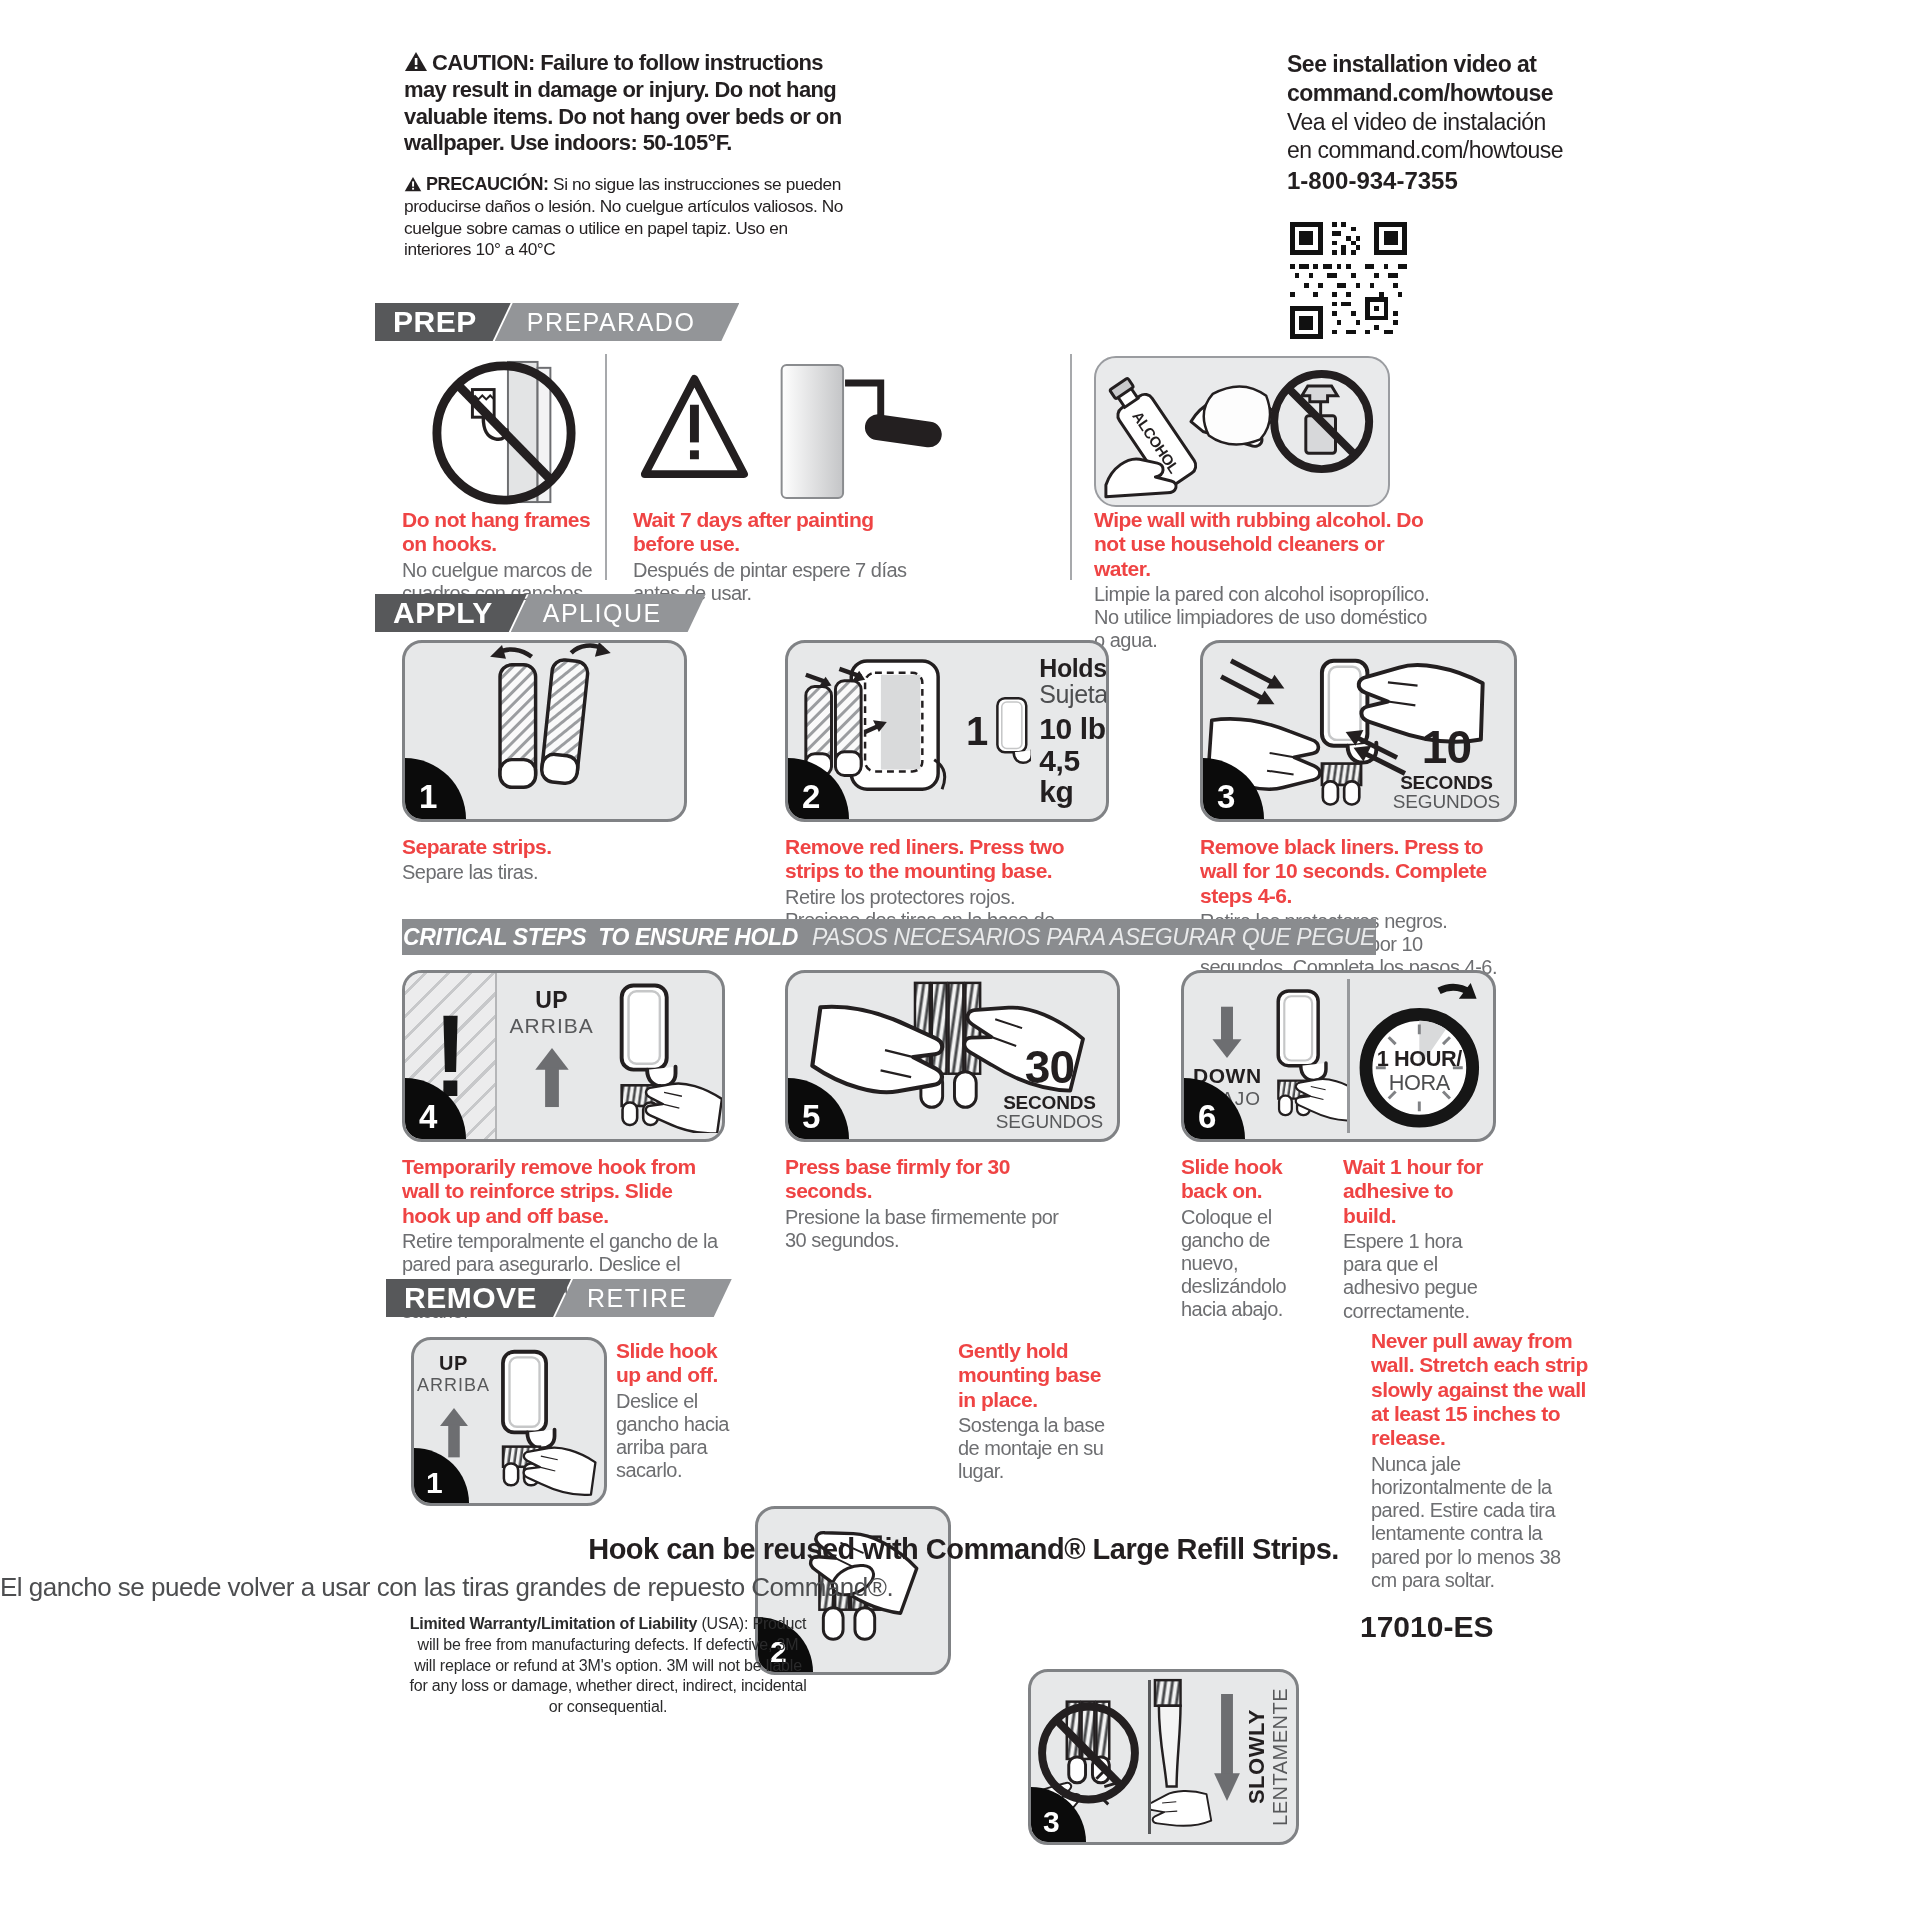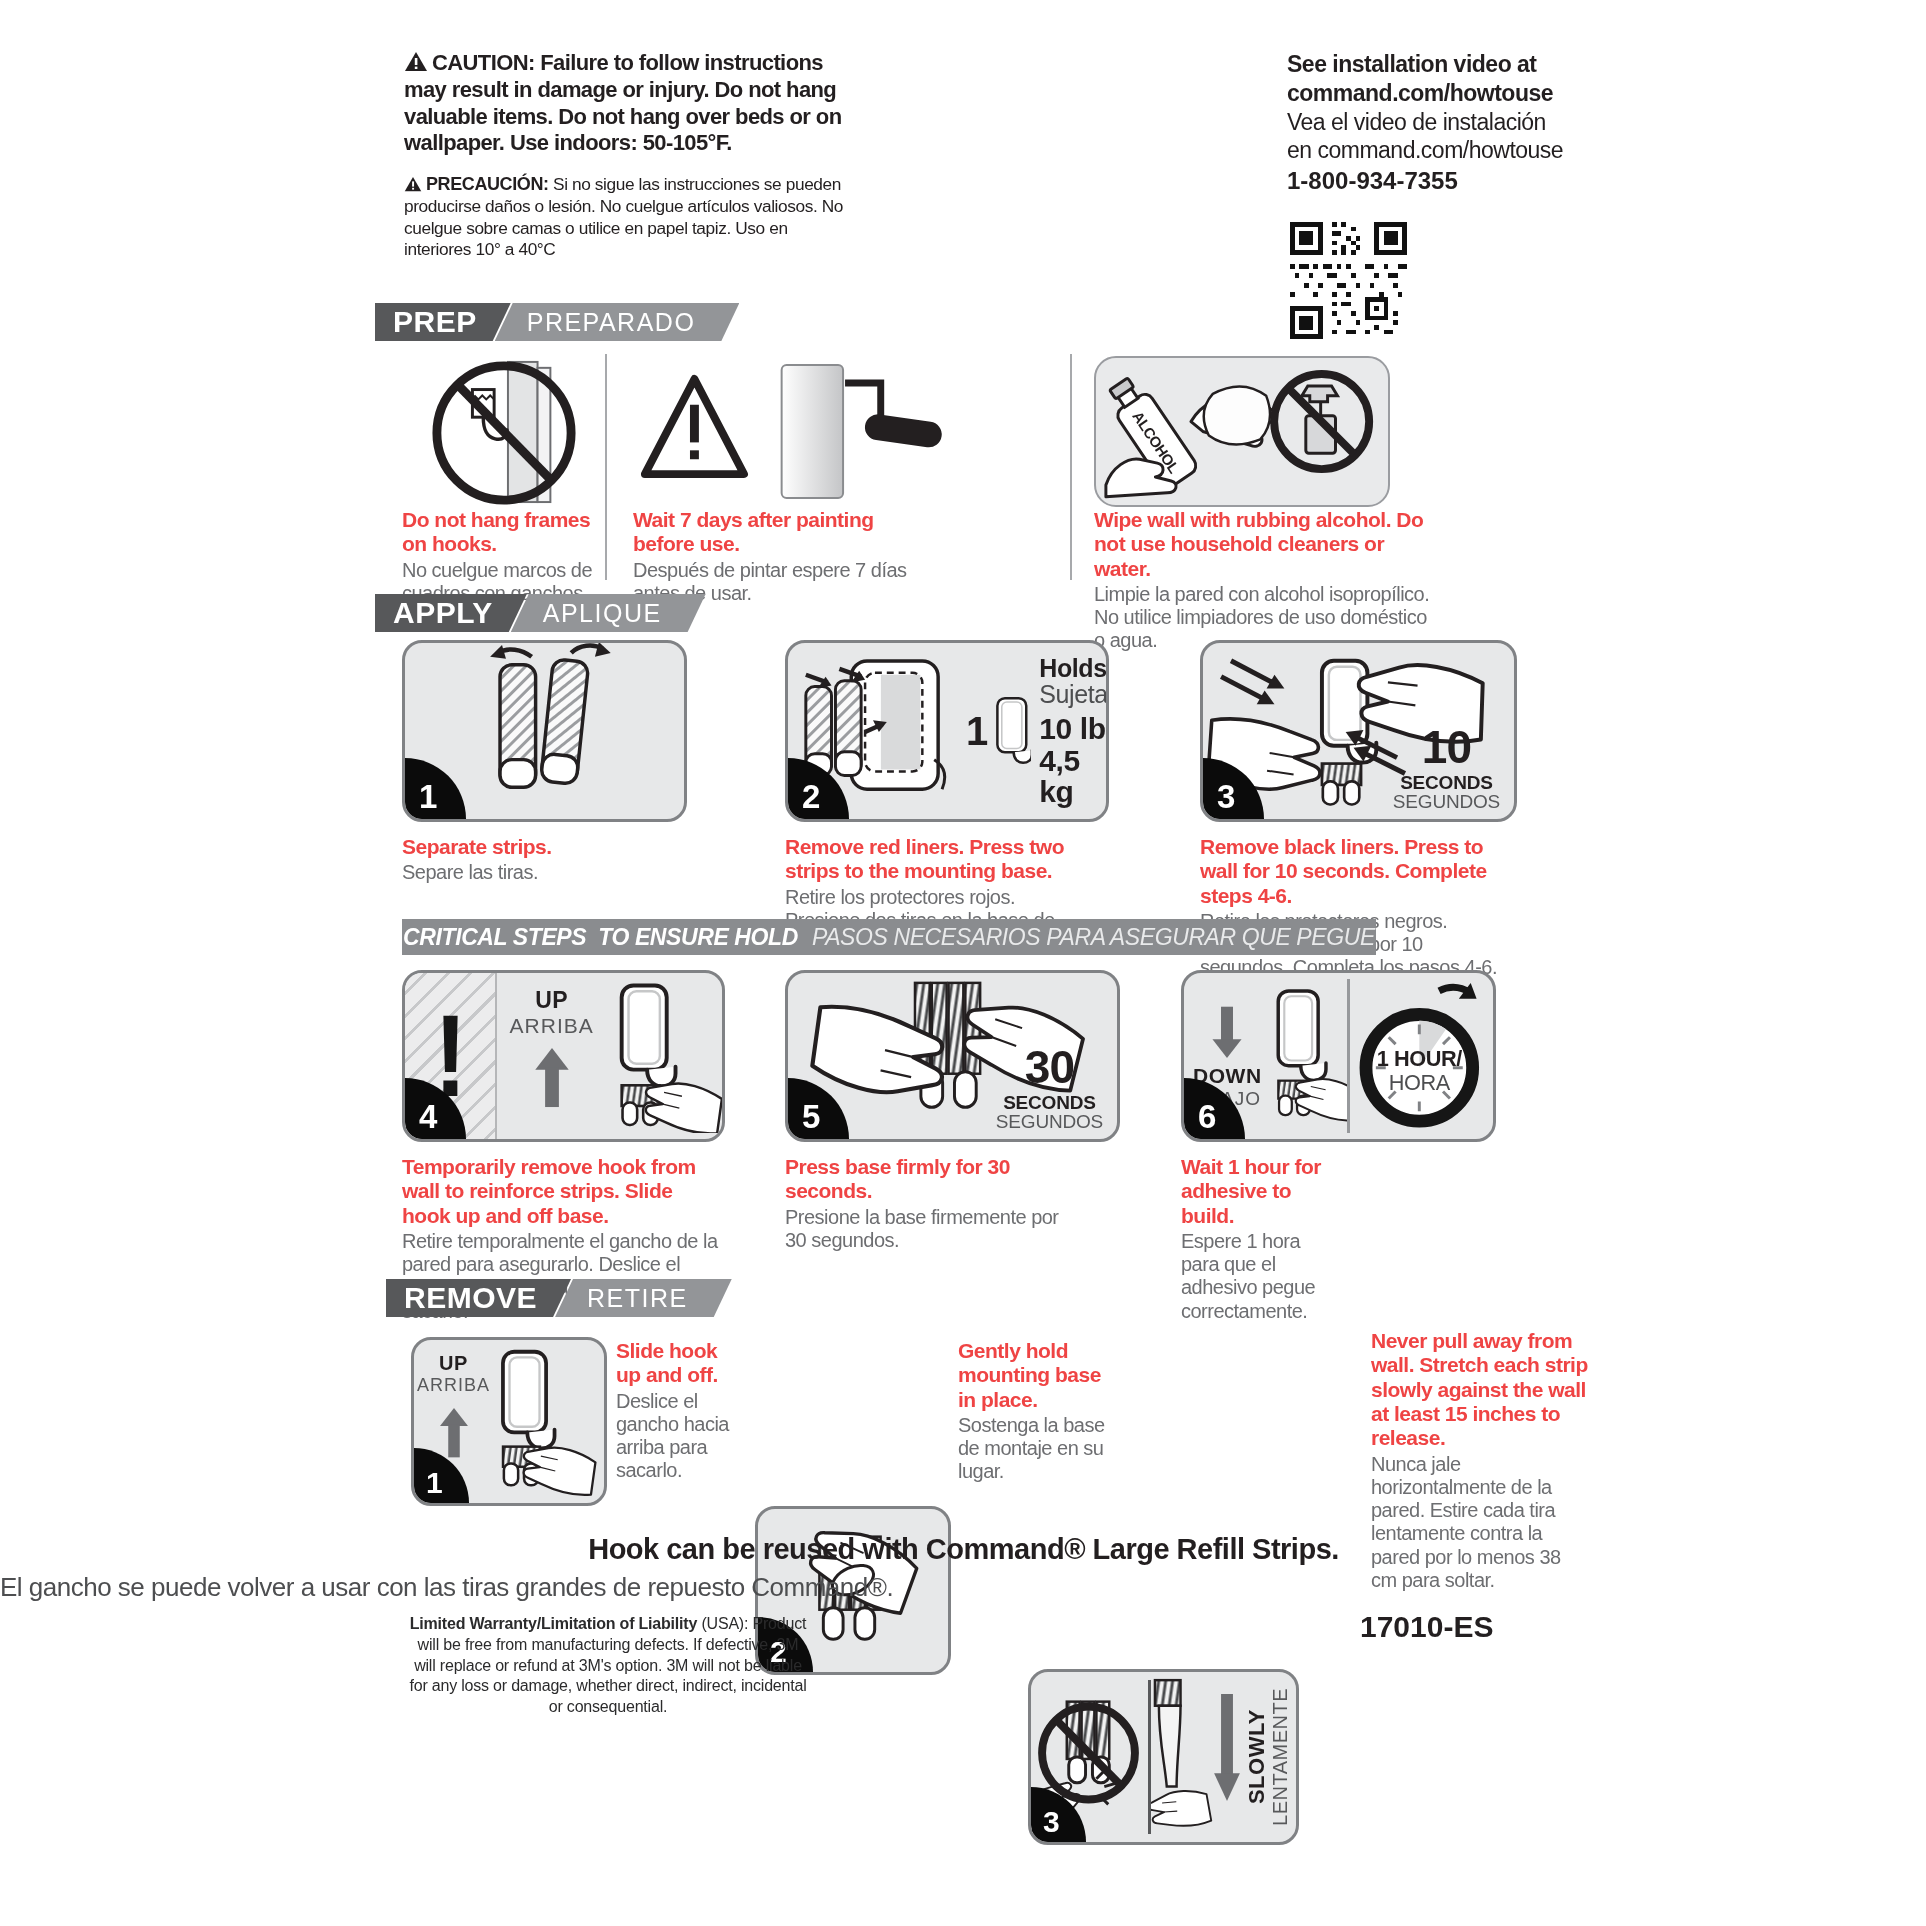--- a/index.html
+++ b/index.html
@@ -497,20 +497,24 @@
             <line x1="92" y1="68" x2="99" y2="61"></line>
         </g>
         <text x="68" y="90" text-anchor="middle" font-size="22" font-weight="bold" fill="#231F20">1 HOUR/</text>
         <text x="68" y="114" text-anchor="middle" font-size="22" fill="#4D4E50">HORA</text>
       </svg>
       <div class="badge">
           <span>6</span>
         </div>
     </div>
     <div style="display:flex;gap:20px;margin-top:13px;">
+      <div style="width:145px;">
+        <div class="cap-en">Slide hook back on.</div>
+        <div class="cap-es">Coloque el gancho de nuevo, deslizándolo hacia abajo.</div>
+      </div>
       <div style="width:156px;">
         <div class="cap-en">Wait 1 hour for adhesive to build.</div>
         <div class="cap-es">Espere 1 hora para que el adhesivo pegue correctamente.</div>
       </div>
     </div>
   </div>
 
   <div class="abs hdr" style="left:386px;top:1279px;">
     <div class="d">REMOVE</div>
     <div class="l">RETIRE</div>

